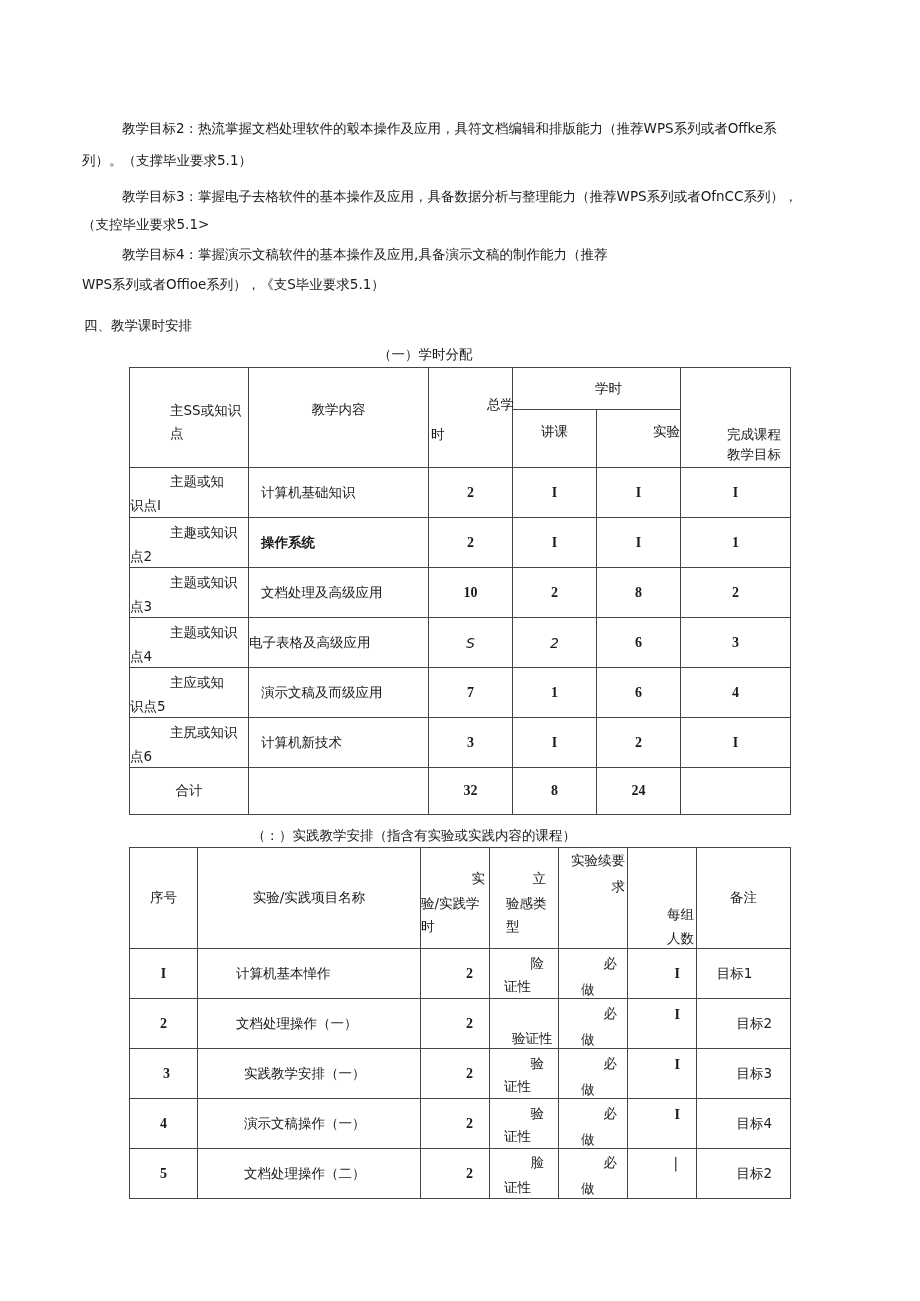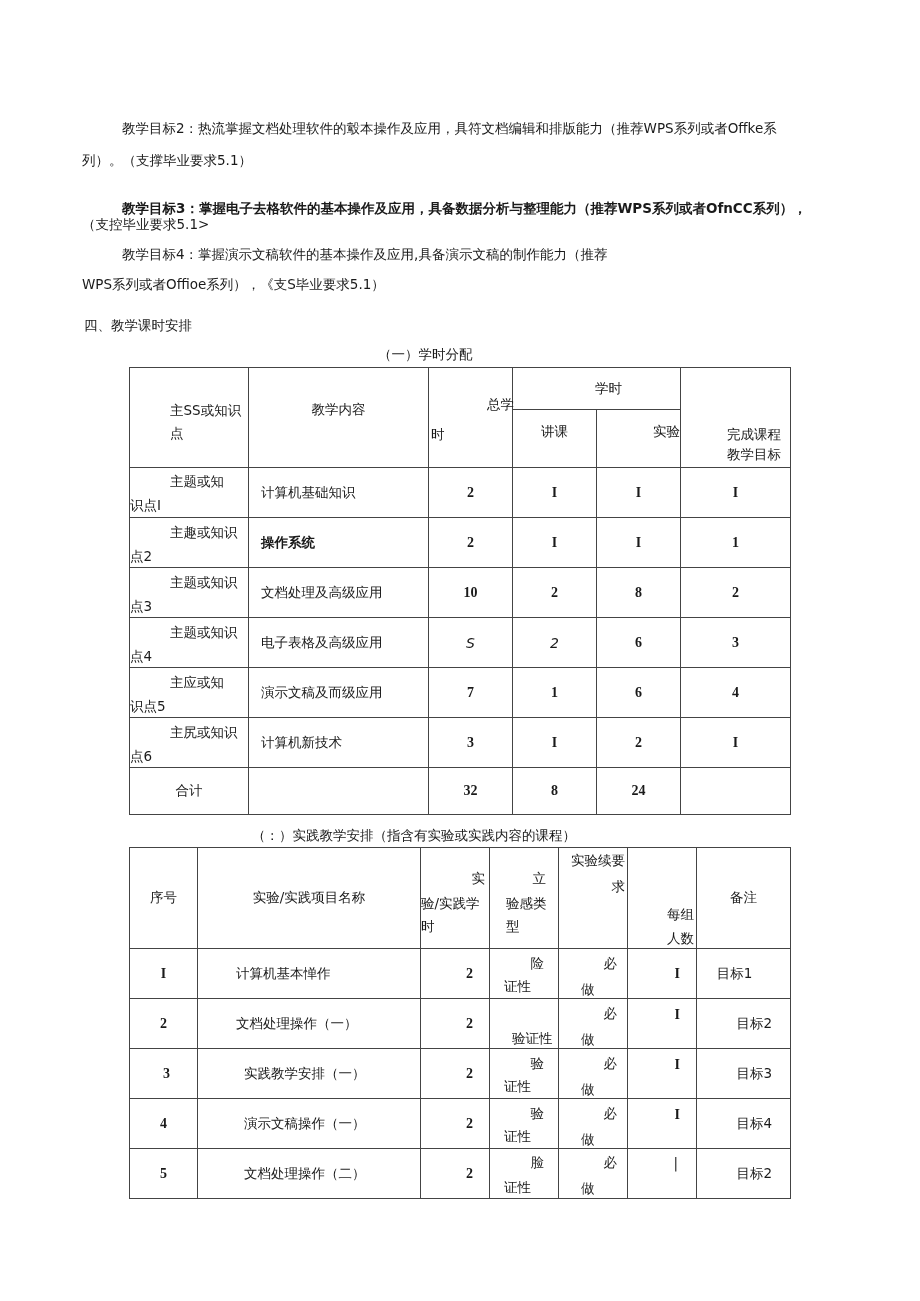--- a/index.html
+++ b/index.html
@@ -11,21 +11,21 @@
   .num { font-family:"Liberation Serif","DejaVu Serif",serif; font-weight:bold; text-align:center; font-size:14px; }
   .it { font-style:italic; font-weight:normal; font-family:"DejaVu Sans","Liberation Sans",sans-serif; }
   .caption { position:absolute; font-size:13.5px; white-space:nowrap; }
   .abs { position:absolute; white-space:nowrap; line-height:20px; }
 </style>
 </head>
 <body>
 
 <div class="p" style="left:122px;top:118px;">教学目标2：热流掌握文档处理软件的鷇本操作及应用，具符文档编辑和排版能力（推荐WPS系列或者Offke系</div>
 <div class="p" style="left:82px;top:150px;">列）。（支撑毕业要求5.1）</div>
-<div class="p" style="left:122px;top:198px;font-weight:bold;">教学目标3：掌握电子去格软件的基本操作及应用，具备数据分析与整理能力（推荐WPS系列或者OfnCC系列），</div>
+<div class="p" style="left:122px;top:186px;">教学目标3：掌握电子去格软件的基本操作及应用，具备数据分析与整理能力（推荐WPS系列或者OfnCC系列），</div>
 <div class="p" style="left:82px;top:214px;">（支控毕业要求5.1&gt;</div>
 <div class="p" style="left:122px;top:244px;">教学目标4：掌握演示文稿软件的基本操作及应用,具备演示文稿的制作能力（推荐</div>
 <div class="p" style="left:82px;top:274px;">WPS系列或者Offioe系列），《支S毕业要求5.1）</div>
 
 <div class="p" style="left:84px;top:315px;">四、教学课时安排</div>
 
 <div class="caption" style="left:378px;top:346px;">（一）学时分配</div>
 
 <table style="left:129px;top:367px;width:661px;">
   <colgroup>
@@ -97,21 +97,21 @@
     <td class="num">10</td>
     <td class="num">2</td>
     <td class="num">8</td>
     <td class="num">2</td>
   </tr>
   <tr style="height:50px;">
     <td>
           <div class="abs" style="left:40px;top:4px;">主题或知识</div>
           <div class="abs" style="left:0px;top:28px;">点4</div>
         </td>
-    <td style="padding-left:12px;">电子表格及高级应用</td>
+    <td style="padding-left:0;">电子表格及高级应用</td>
     <td class="num it">S</td>
     <td class="num it">2</td>
     <td class="num">6</td>
     <td class="num">3</td>
   </tr>
   <tr style="height:50px;">
     <td>
           <div class="abs" style="left:40px;top:4px;">主应或知</div>
           <div class="abs" style="left:0px;top:28px;">识点5</div>
         </td>

